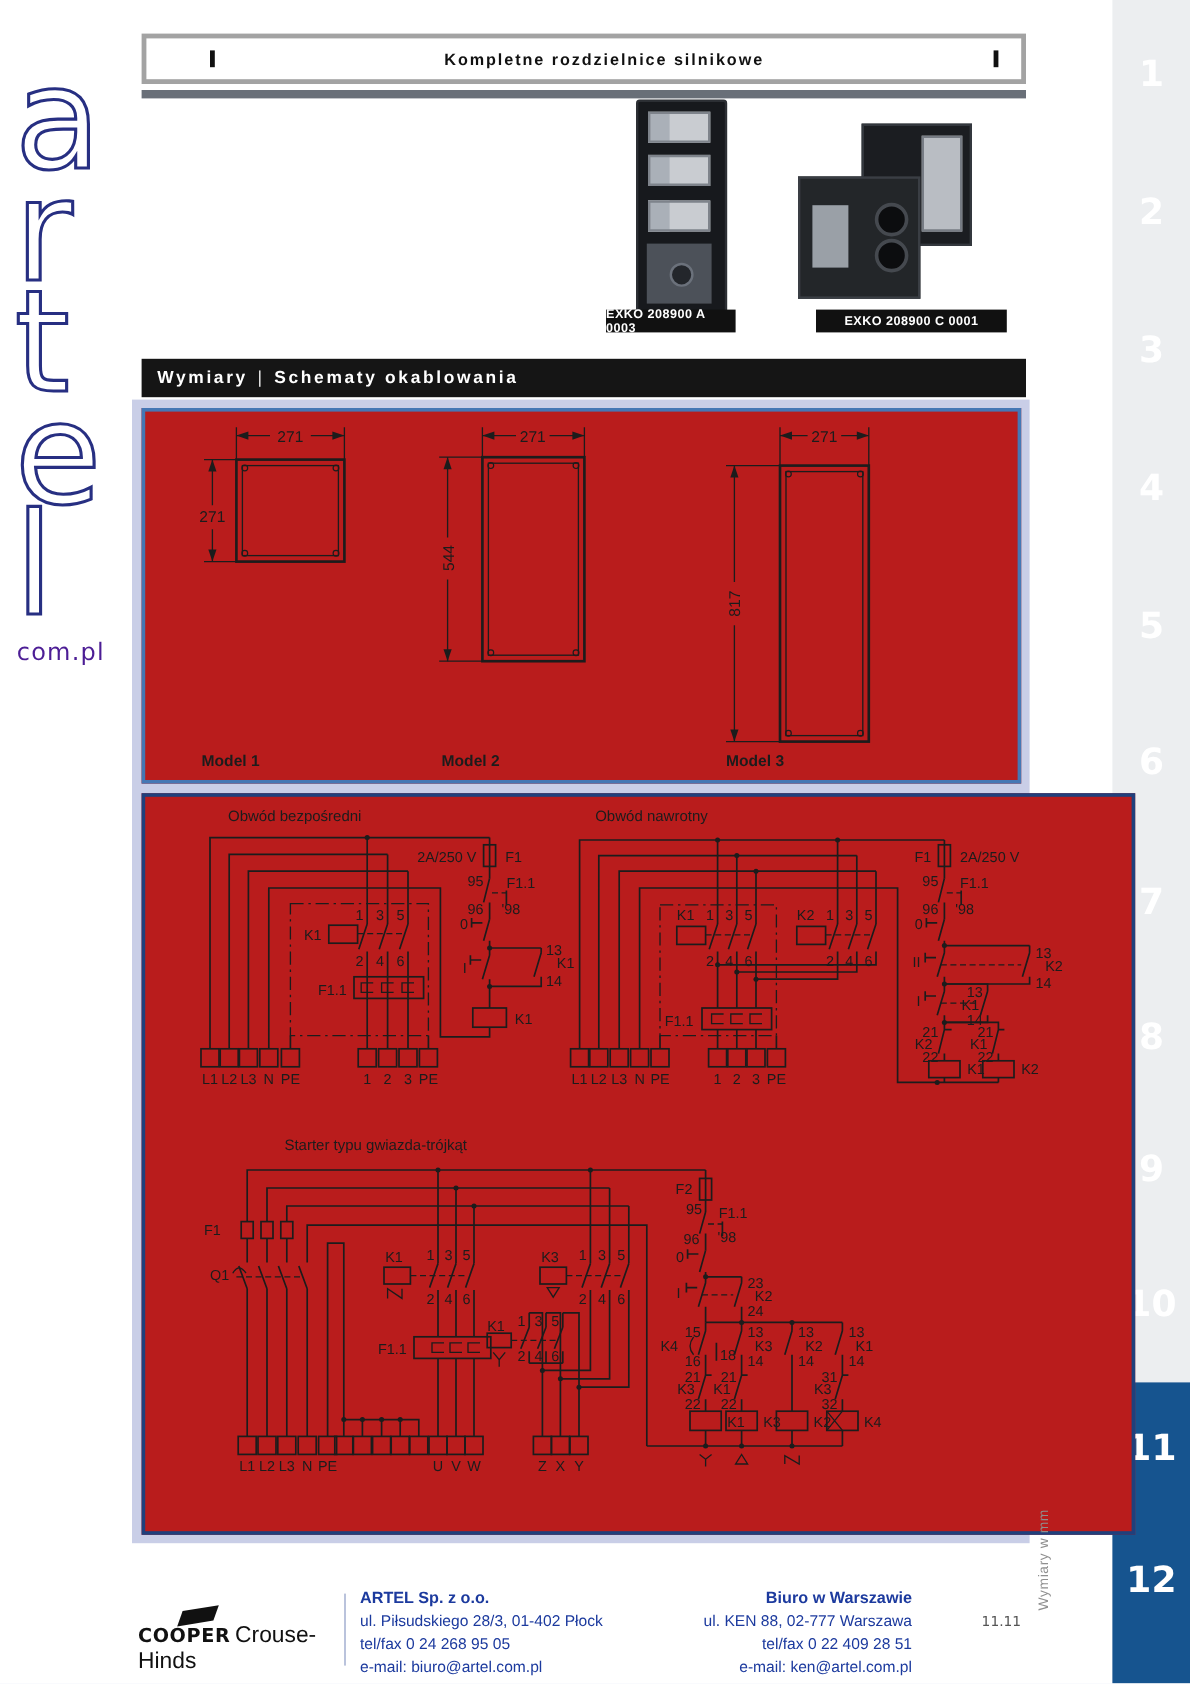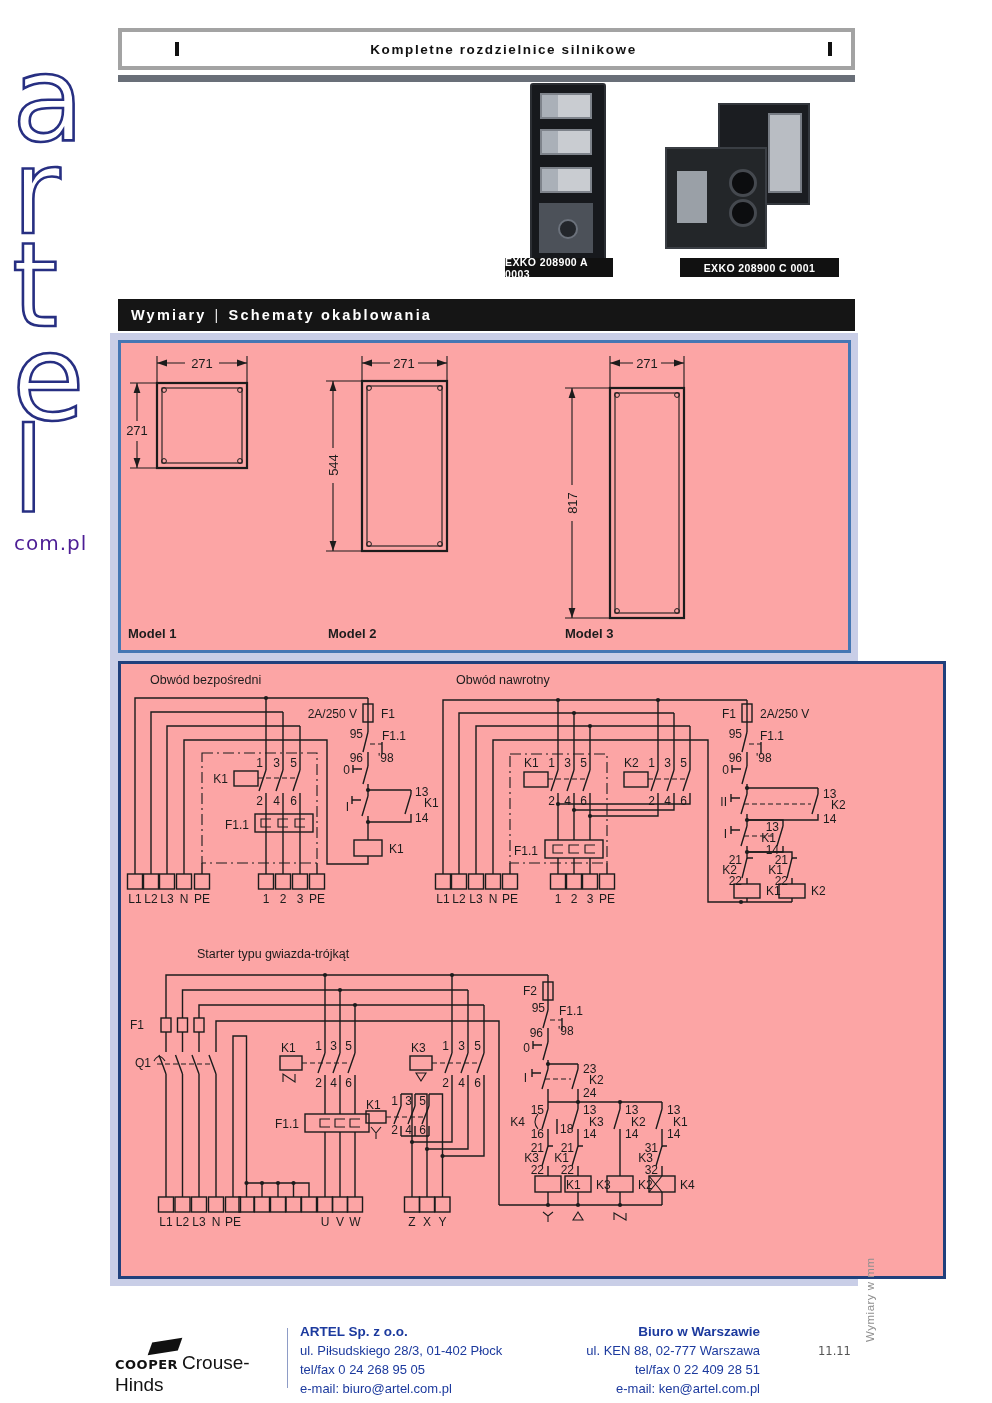--- a/index.html
+++ b/index.html
@@ -49,21 +49,21 @@
   .prodB-front .k1{top:20px}.prodB-front .k2{top:50px}
   .exko{position:absolute;height:19px;background:#111;color:#fff;font-size:10.5px;font-weight:bold;
     letter-spacing:.4px;display:flex;align-items:center;justify-content:center;}
   
   .section-bar{position:absolute;left:118px;top:299px;width:737px;height:32px;background:#151515;
     color:#fff;display:flex;align-items:center;padding-left:13px;box-sizing:border-box;
     font-size:14.5px;font-weight:bold;letter-spacing:2.2px;}
   .section-bar .sep{font-weight:normal;margin:0 8px;color:#e8e8e8;}
   
   .lavender{position:absolute;left:110px;top:333px;width:748px;height:953px;background:#c9cee7;}
-  .panel{position:absolute;background:#fca5a5;box-sizing:border-box;}
+  .panel{position:absolute;background:#b91c1c;box-sizing:border-box;padding-left:40px;}
   .panel-models{left:8px;top:7px;width:733px;height:313px;border:3px solid #4577b4;}
   .panel-wiring{left:8px;top:328px;width:828px;height:618px;border:3px solid #20407c;}
   svg{display:block;}
   svg text{fill:#1c1c1c;font-family:"Liberation Sans",sans-serif;}
   .sv path,.sv rect,.sv polyline{fill:none;stroke:#1c1c1c;stroke-width:1.4;}
   .sv .thin{stroke-width:1.1;}
   .sv .thk{stroke-width:2.2;}
   .sv .dsh{stroke-width:1.1;stroke-dasharray:5 3;}
   .sv .ddt{stroke-width:1.1;stroke-dasharray:11 4 2 4;}
   .sv .dot{fill:#1c1c1c;stroke:none;}
@@ -71,21 +71,21 @@
   .sv .scr{fill:none;stroke:#1c1c1c;stroke-width:1;}
   .sv .mname{font-weight:bold;font-size:13px;}
   
   .v-note{position:absolute;left:864px;top:1232px;height:110px;writing-mode:vertical-rl;
     transform:rotate(180deg);font-size:11.5px;color:#8f8f8f;letter-spacing:.5px;}
   
   .footer{position:absolute;left:0;top:1322px;width:992px;height:81px;color:#1c3a9e;font-size:13px;}
   .brand{position:absolute;left:115px;top:30px;width:175px;color:#111;}
   .brand .flag{position:absolute;left:36px;top:-12px;width:28px;height:13px;background:#111;
     transform:skewX(-28deg) rotate(-10deg);}
-  .brand .cooper{font-size:13px;font-weight:bold;letter-spacing:.5px;font-family:"DejaVu Sans",sans-serif;}
+  .brand .cooper{font-size:16px;font-weight:bold;letter-spacing:.5px;font-family:"DejaVu Sans",sans-serif;}
   .brand .ch{font-size:19px;margin-left:4px;}
   .f-div{position:absolute;left:287px;top:6px;height:60px;border-left:1.5px solid #8e9cc6;}
   .f-company{position:absolute;left:300px;top:0;line-height:19px;}
   .f-office{position:absolute;left:480px;top:0;width:280px;text-align:right;line-height:19px;}
   .f-name{font-weight:bold;font-size:13.5px;}
   .page-num{position:absolute;left:818px;top:22px;color:#555;font-size:11.5px;font-family:"DejaVu Sans",sans-serif;}
 </style>
 </head>
 <body>
 
@@ -93,20 +93,35 @@
 
   <div class="logo-rail">
     <span class="logo-letter">a</span>
     <span class="logo-letter">r</span>
     <span class="logo-letter">t</span>
     <span class="logo-letter">e</span>
     <span class="logo-letter">l</span>
     <span class="logo-domain">com.pl</span>
   </div>
 
+  <nav class="num-rail">
+    <div class="blue-block"></div>
+    <div class="rail-num" style="top:45px">1</div>
+    <div class="rail-num" style="top:160px">2</div>
+    <div class="rail-num" style="top:275px">3</div>
+    <div class="rail-num" style="top:390px">4</div>
+    <div class="rail-num" style="top:505px">5</div>
+    <div class="rail-num" style="top:618px">6</div>
+    <div class="rail-num" style="top:735px">7</div>
+    <div class="rail-num" style="top:847px">8</div>
+    <div class="rail-num" style="top:957px">9</div>
+    <div class="rail-num" style="top:1070px">10</div>
+    <div class="rail-num" style="top:1190px">11</div>
+    <div class="rail-num" style="top:1300px">12</div>
+  </nav>
 
   <header class="title-box">
     <span class="bar"></span>
     <span class="title-text">Kompletne rozdzielnice silnikowe</span>
     <span class="bar"></span>
   </header>
 
   <div class="hero">
     <div class="topstrip"></div>
     <div class="prodA">

